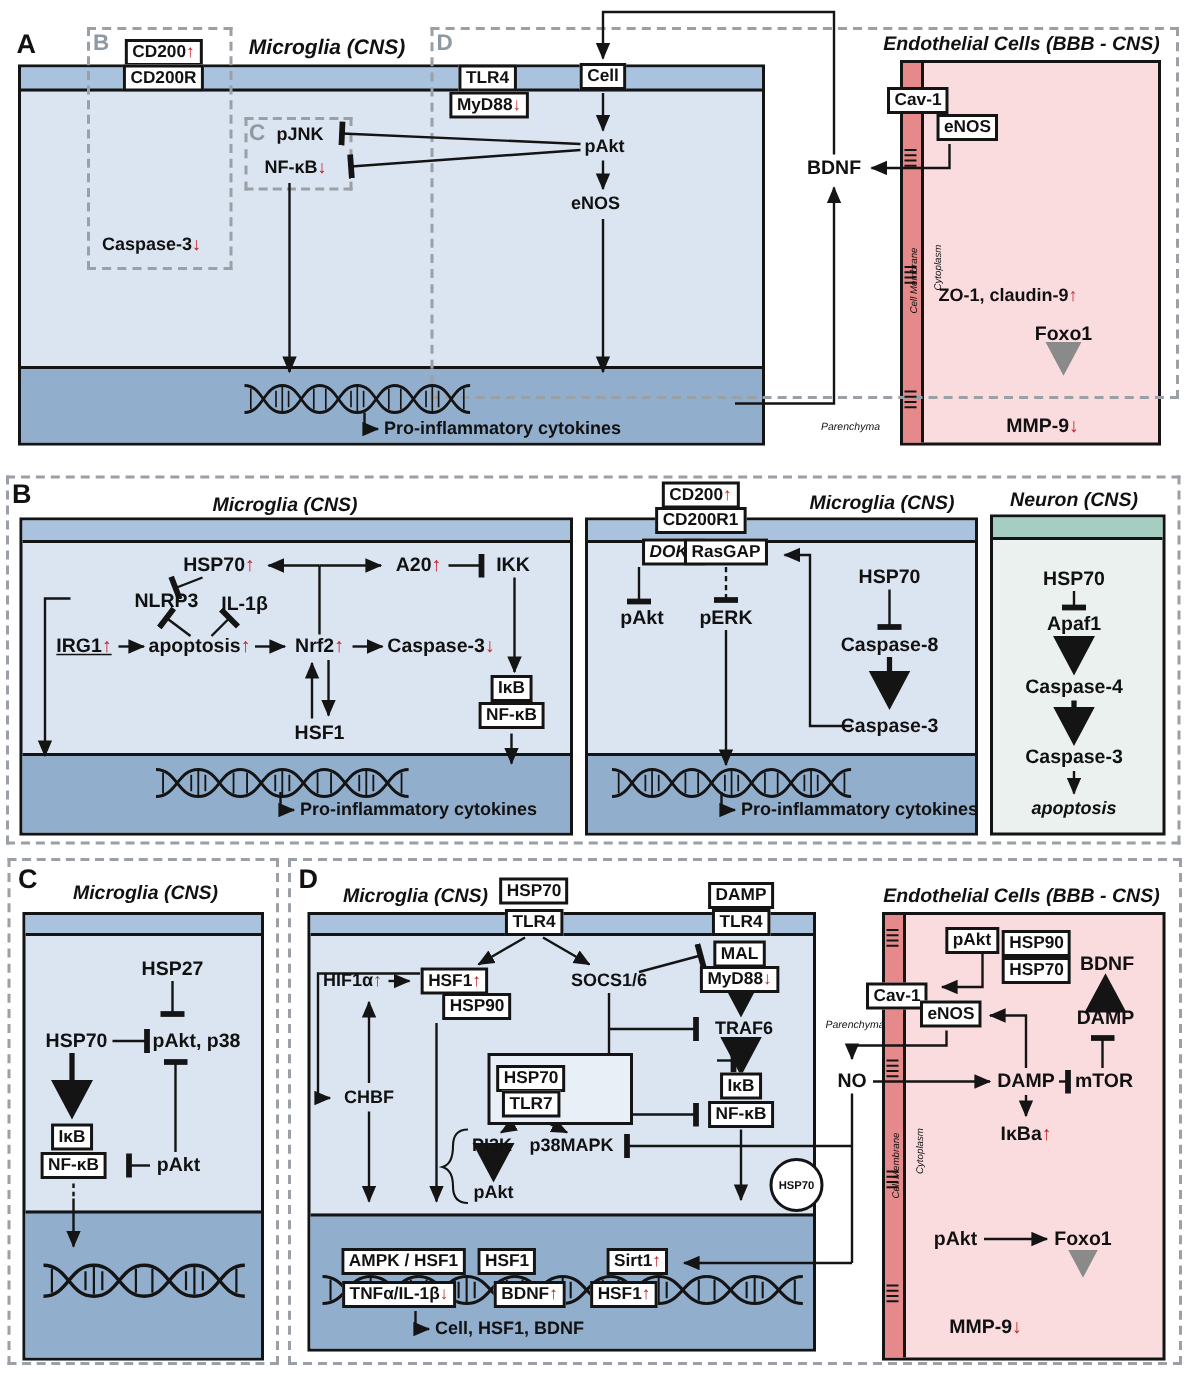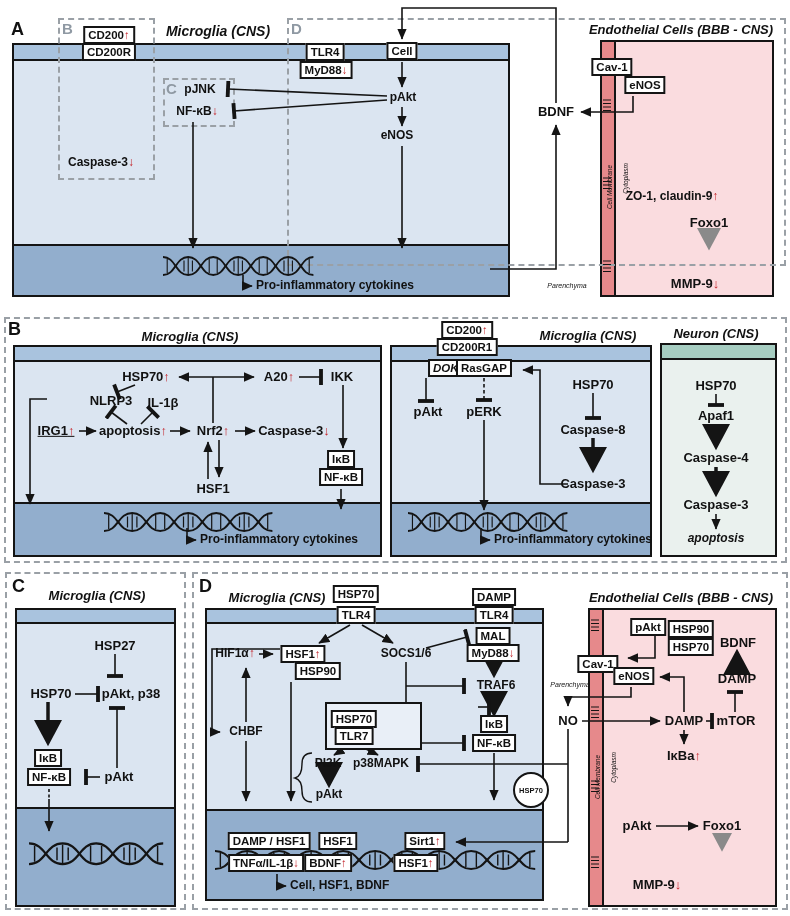--- a/index.html
+++ b/index.html
@@ -351,24 +351,24 @@
   <div class="p c lbl z10" style="left:329px;top:795px;">pAkt</div>
   <div class="p c lbl z10" style="left:496px;top:686px;">TRAF6</div>
   <div class="p c s8" style="left:452px;top:702px;">
       <div>Inhibits</div>
       <div>phosphorylation</div>
     </div>
   <div class="p c bx" style="left:494px;top:724px;">IκB</div>
   <div class="p c bx" style="left:494px;top:743px;">NF-κB</div>
   <div class="p c" style="left:531px;top:790px;font-size:7.5px;font-weight:bold;z-index:10;">HSP70</div>
 
-  <div class="p c bx" style="left:269px;top:841px;">DAMP / HSF1</div>
+  <div class="p c bx" style="left:269px;top:841px;">AMPK / HSF1</div>
   <div class="p c bx" style="left:266px;top:863px;"><span>TNFα/IL-1β</span><span class="red">↓</span></div>
   <div class="p c bx" style="left:338px;top:841px;">HSF1</div>
-  <div class="p c bx" style="left:328px;top:863px;"><span>BDNF</span><span class="red">↑</span></div>
+  <div class="p c bx" style="left:353px;top:863px;"><span>BDNF</span><span class="red">↑</span></div>
   <div class="p c bx" style="left:425px;top:841px;"><span>Sirt1</span><span class="red">↑</span></div>
   <div class="p c bx" style="left:416px;top:863px;"><span>HSF1</span><span class="red">↑</span></div>
   <div class="p lbl z10" style="left:290px;top:879px;">Cell, HSF1, BDNF</div>
 
   <div class="p c title" style="left:681px;top:597px;">Endothelial Cells (BBB - CNS)</div>
   <div class="p c bx" style="left:648px;top:627px;">pAkt</div>
   <div class="p c bx" style="left:691px;top:629px;">HSP90</div>
   <div class="p c bx" style="left:691px;top:647px;">HSP70</div>
   <div class="p c lbl lg z10" style="left:738px;top:643px;">BDNF</div>
   <div class="p c bx" style="left:598px;top:664px;">Cav-1</div>

